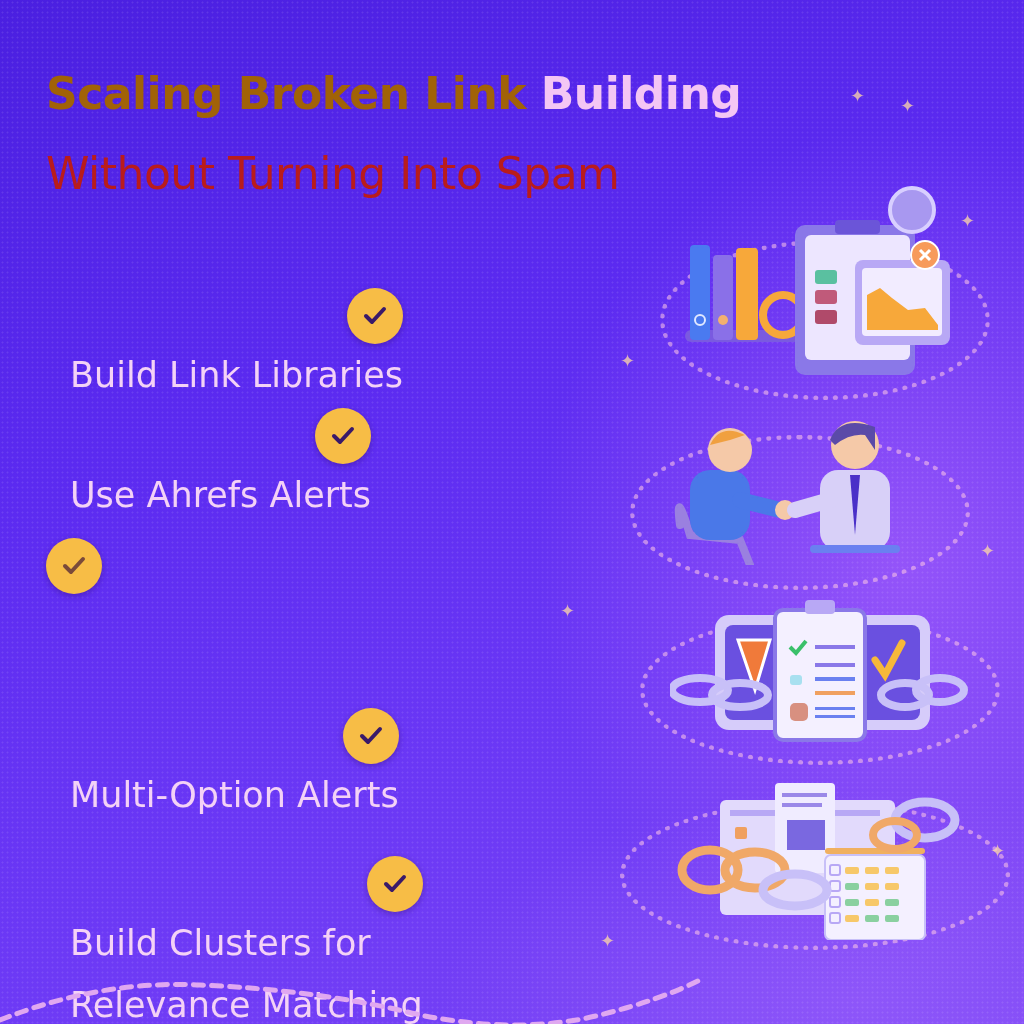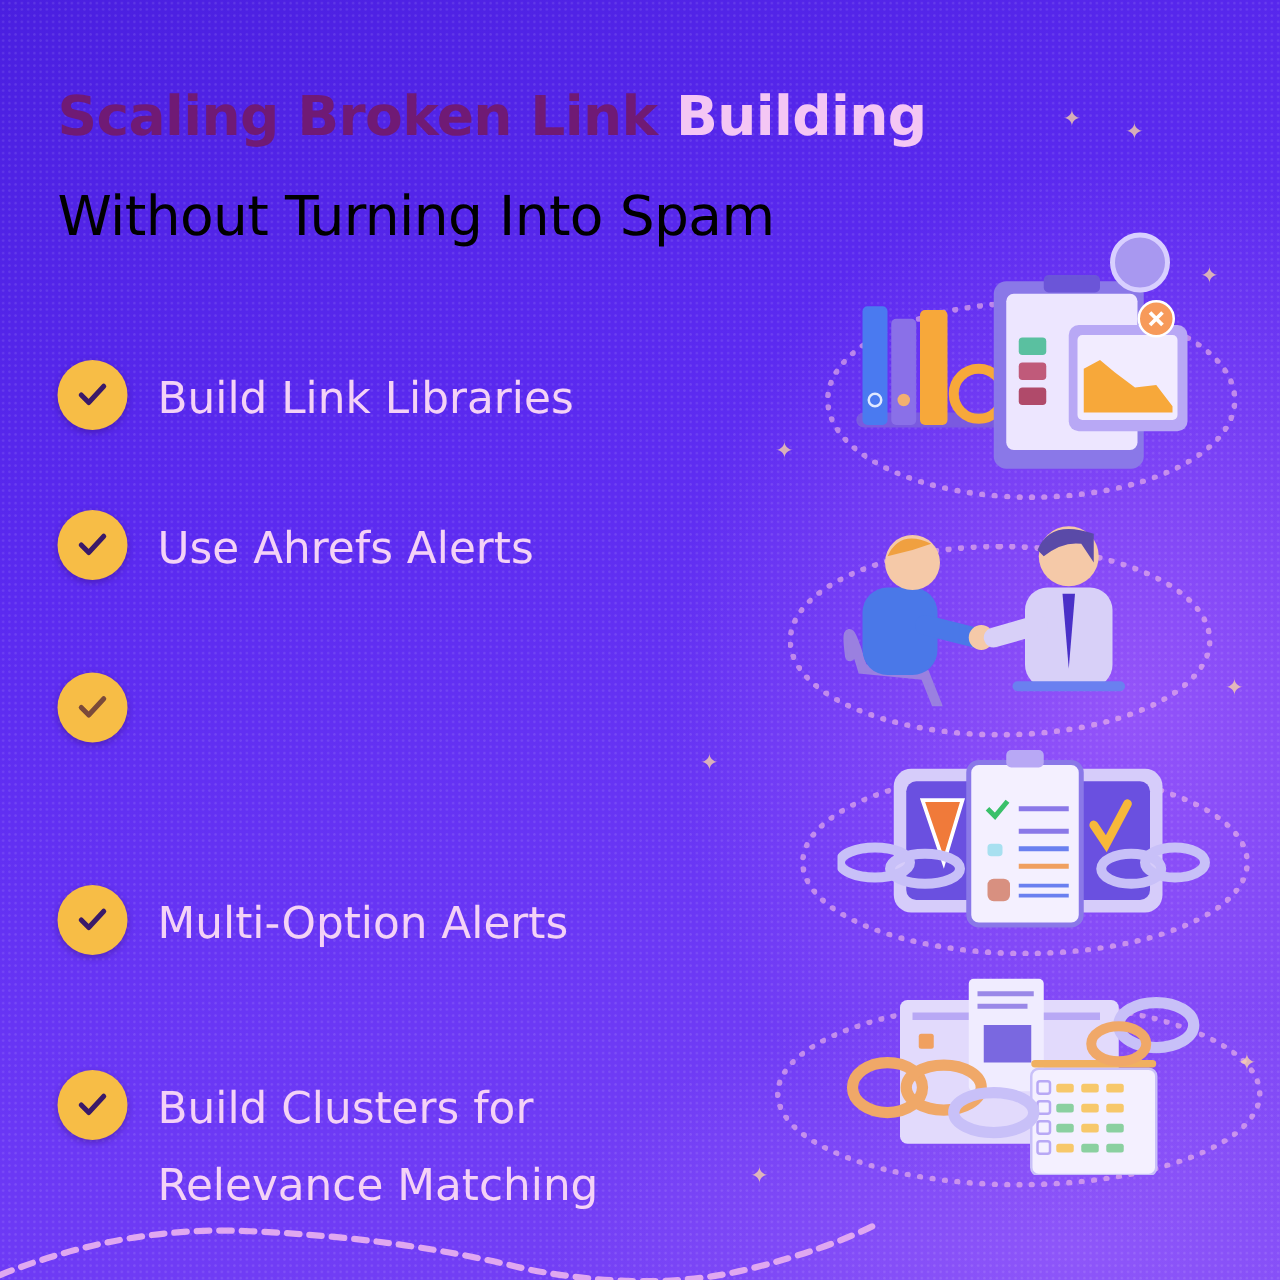--- a/index.html
+++ b/index.html
@@ -13,27 +13,27 @@
     }
     .texture {
       position: absolute; inset: 0; pointer-events: none;
       background-image: radial-gradient(rgba(255,255,255,0.10) 0.8px, transparent 1.2px);
       background-size: 5px 5px;
     }
     .title {
       position: absolute; left: 46px; top: 68px; margin: 0;
       font-size: 44px; font-weight: bold; letter-spacing: -0.5px; white-space: nowrap;
     }
-    .title .a { color: #701a75; text-align: right; }
+    .title .a { color: #a16207; text-align: right; }
     .title .b { color: #f4c6f4; }
     .subtitle {
       position: absolute; left: 46px; top: 148px; margin: 0;
-      font-size: 44px; font-weight: normal; color: #000000; letter-spacing: -0.5px; white-space: nowrap;
-    }
-    .item { position: absolute; left: 46px; display: flex; align-items: flex-start; }
+      font-size: 44px; font-weight: normal; color: #b91c1c; letter-spacing: -0.5px; white-space: nowrap;
+    }
+    .item { position: absolute; left: 46px; display: flex; align-items: flex-end; flex-direction: column; }
     .check {
       width: 56px; height: 56px; border-radius: 50%;
       background: #f7bd46; display: flex; align-items: center; justify-content: center;
       box-shadow: 0 2px 6px rgba(40,10,90,0.35); flex: none;
     }
     .check svg { width: 30px; height: 30px; }
     .label {
       margin-left: 24px; font-size: 35px; line-height: 62px; color: #f4d2f6;
       white-space: pre-line;
     }

